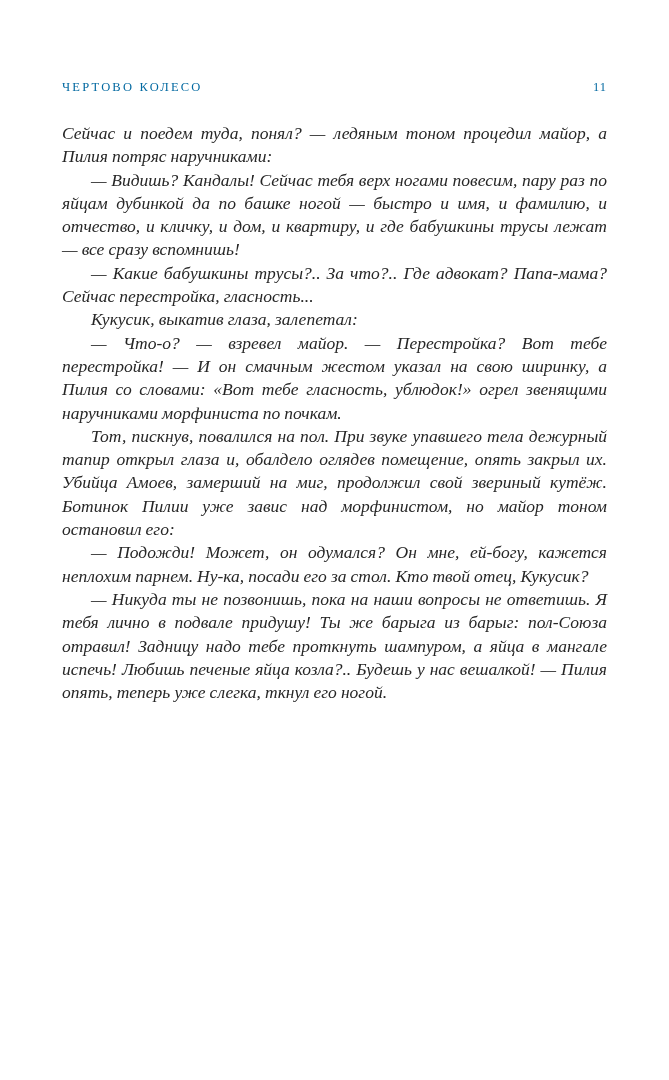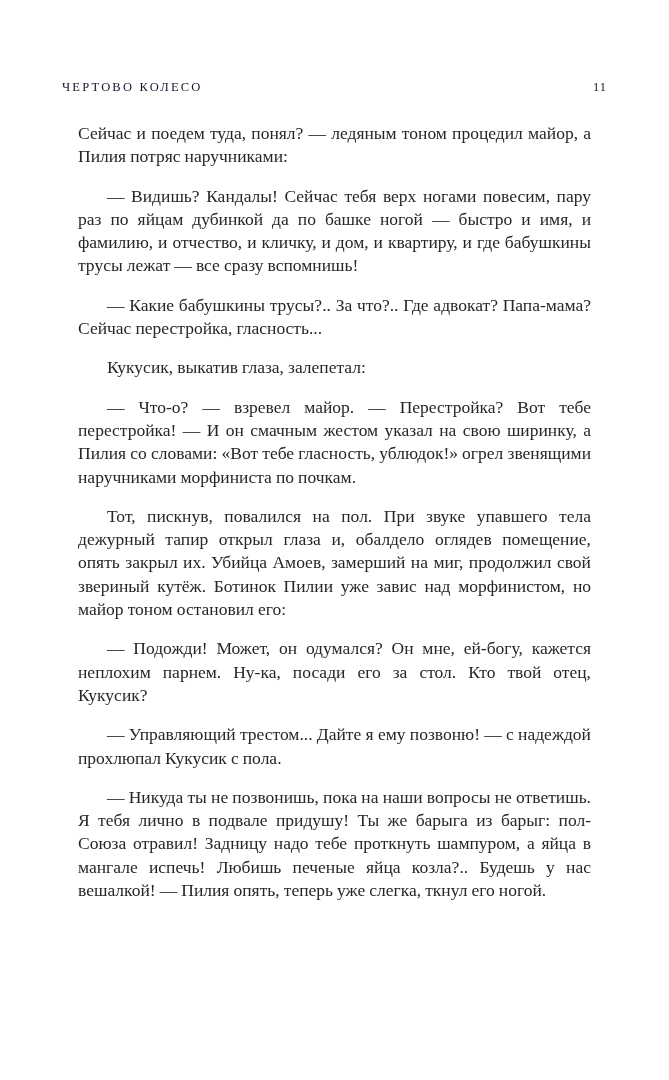--- a/index.html
+++ b/index.html
@@ -22,35 +22,36 @@
     left: 62px;
     right: 62px;
     top: 80px;
   }
   .running-head {
     display: flex;
     justify-content: space-between;
     align-items: baseline;
     font-size: 12.5px;
     letter-spacing: 2.2px;
-    color: #0f172a;
+    color: #0369a1;
     margin-bottom: 27px;
     text-transform: uppercase;
   }
   .running-head .page-number {
     letter-spacing: 1px;
   }
   .body-text p.para {
-    margin: 16px;
+    margin: 0;
     font-size: 17.5px;
     line-height: 23.3px;
     text-align: justify;
     hyphens: auto;
     -webkit-hyphens: auto;
     word-spacing: -0.3px;
+    font-style: italic;
   }
   .body-text p.para.indent {
     text-indent: 29px;
   }
 </style>
 </head>
 <body>
 
 <div class="page">
   <div class="content">
@@ -59,17 +60,16 @@
       <span class="page-number">11</span>
     </div>
     <div class="body-text">
         <p class="para" lang="ru">Сейчас и поедем туда, понял? — ледяным тоном процедил майор, а Пилия потряс наручниками:</p>
         <p class="para indent" lang="ru">— Видишь? Кандалы! Сейчас тебя верх ногами повесим, пару раз по яйцам дубинкой да по башке ногой — быстро и имя, и фамилию, и отчество, и кличку, и дом, и квартиру, и где бабушкины трусы лежат — все сразу вспомнишь!</p>
         <p class="para indent" lang="ru">— Какие бабушкины трусы?.. За что?.. Где адвокат? Папа-мама? Сейчас перестройка, гласность...</p>
         <p class="para indent" lang="ru">Кукусик, выкатив глаза, залепетал:</p>
         <p class="para indent" lang="ru">— Что-о? — взревел майор. — Перестройка? Вот тебе перестройка! — И он смачным жестом указал на свою ширинку, а Пилия со словами: «Вот тебе гласность, ублюдок!» огрел звенящими наручниками морфиниста по почкам.</p>
         <p class="para indent" lang="ru">Тот, пискнув, повалился на пол. При звуке упавшего тела дежурный тапир открыл глаза и, обалдело оглядев помещение, опять закрыл их. Убийца Амоев, замерший на миг, продолжил свой звериный кутёж. Ботинок Пилии уже завис над морфинистом, но майор тоном остановил его:</p>
         <p class="para indent" lang="ru">— Подожди! Может, он одумался? Он мне, ей-богу, кажется неплохим парнем. Ну-ка, посади его за стол. Кто твой отец, Кукусик?</p>
-        <p class="para indent" lang="ru">— Управляющий трестом... Дайте я ему позвоню! — с надеждой прохлюпал Кукусик с пола.</p>
         <p class="para indent" lang="ru">— Никуда ты не позвонишь, пока на наши вопросы не ответишь. Я тебя лично в подвале придушу! Ты же барыга из барыг: пол-Союза отравил! Задницу надо тебе проткнуть шампуром, а яйца в мангале испечь! Любишь печеные яйца козла?.. Будешь у нас вешалкой! — Пилия опять, теперь уже слегка, ткнул его ногой.</p>
       </div>
   </div>
 </div>
 
 </body></html>

